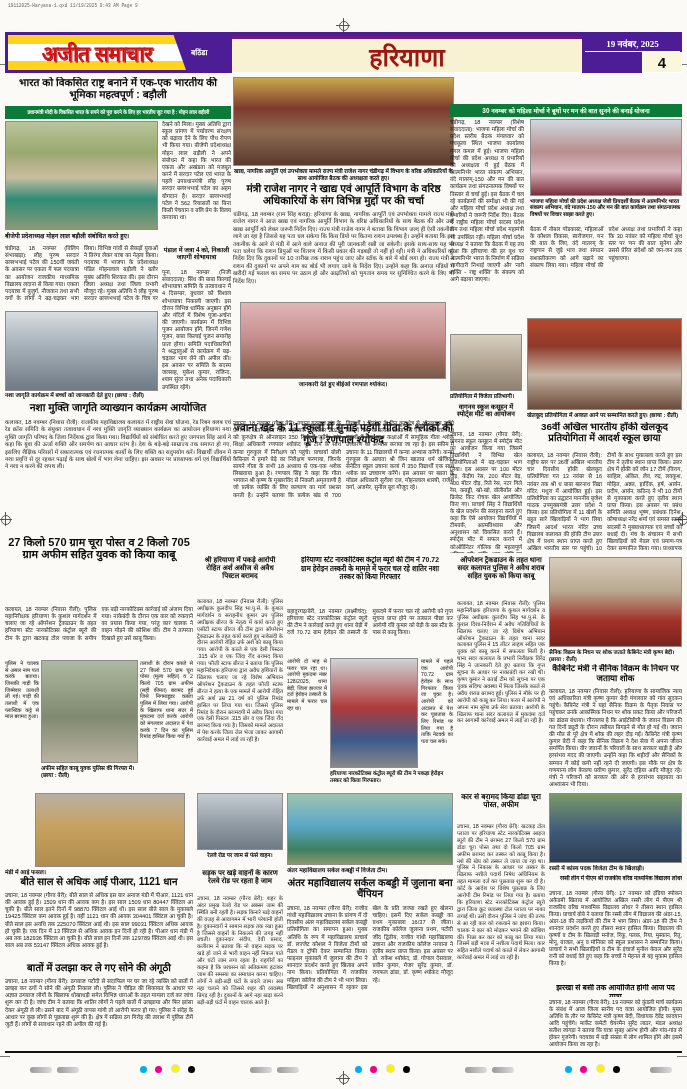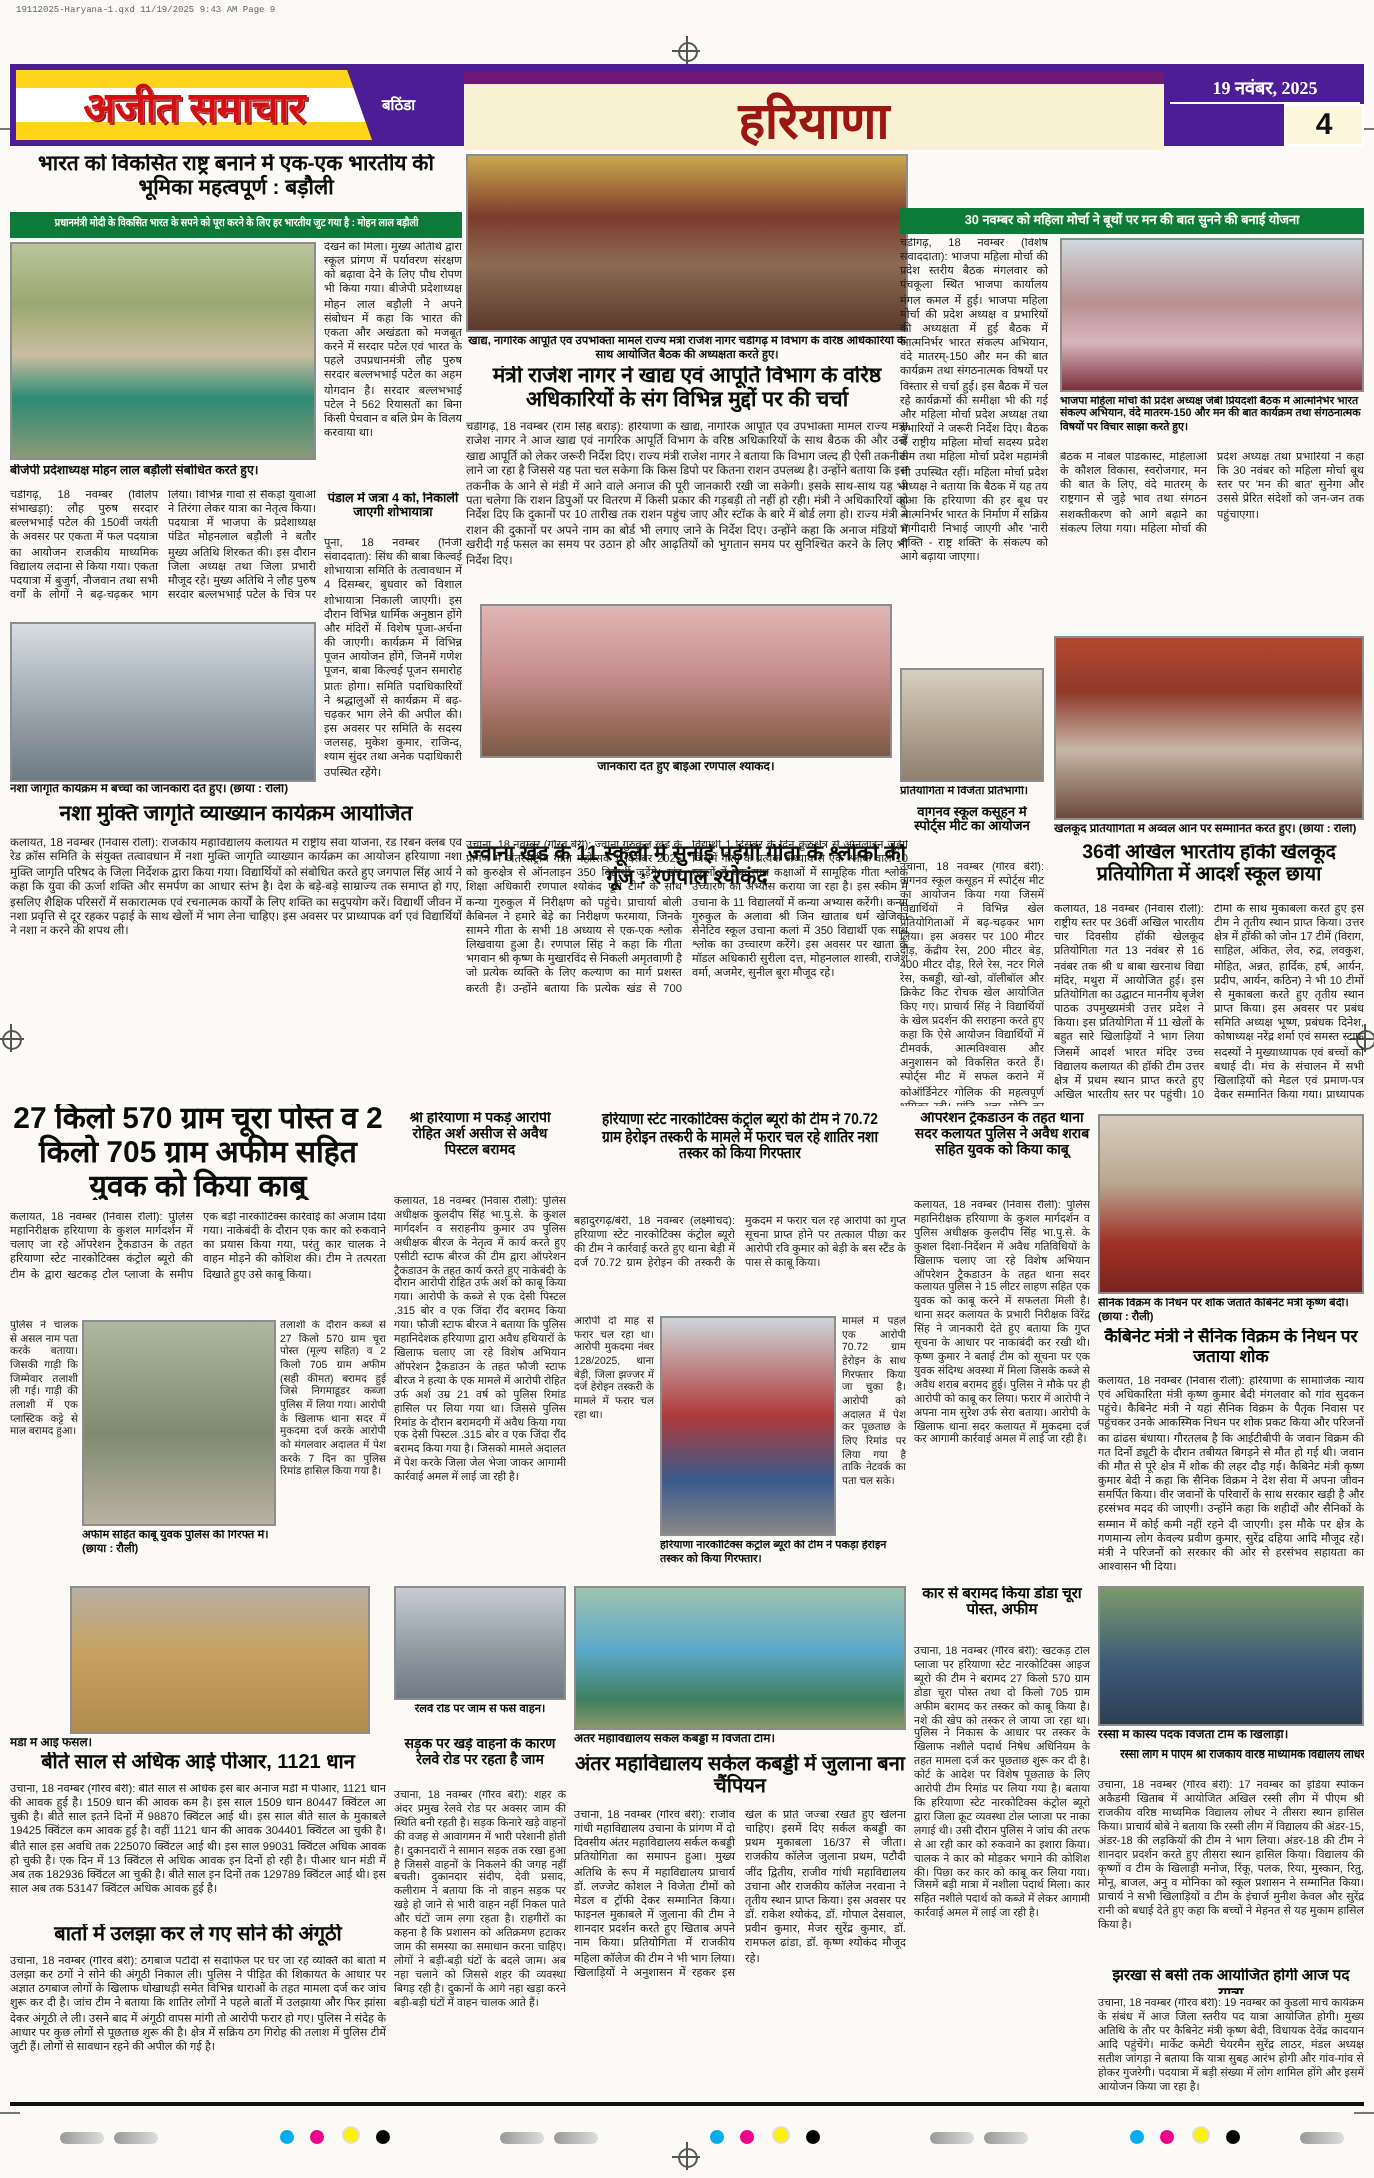--- a/index.html
+++ b/index.html
@@ -22,21 +22,21 @@
   .cross .v{position:absolute;left:6.5px;top:0;width:1px;height:14px;background:#555;}
   .dot{width:7px;height:7px;border-radius:50%;display:inline-block;margin-right:4px;}
   .gbar{width:22px;height:6px;border-radius:3px;display:inline-block;margin-right:5px;background:linear-gradient(90deg,#999,#ddd);}
   .mast{background:#4c1d95;}
   .logo{background:linear-gradient(180deg,#ffd41a 26%,#ffffff 26%,#ffffff 74%,#ffd41a 74%);
         clip-path:polygon(0 0,93% 0,100% 100%,0 100%);
         display:flex;align-items:center;justify-content:center;}
   .logo-text{color:#d40f12;font-weight:bold;font-size:21px;letter-spacing:-.5px;
              text-shadow:0 0 1px #fff,1px 1px 0 #8c0a0c;}
   .section-panel{background:#f8f1d2;display:flex;align-items:center;justify-content:center;
-                 border-top:6px solid #701a75;border-bottom:1px solid #fff;}
+                 border-top:3px solid #701a75;border-bottom:1px solid #fff;}
   .section-title{color:#9c1612;font-weight:bold;font-size:25px;}
   .datebox{color:#ffffff;font-weight:bold;font-size:9px;text-align:center;}
   .pagebox{background:#fcf6dc;border:1px solid #ffffff;color:#111;font-weight:bold;font-size:15px;
            display:flex;align-items:center;justify-content:center;}
   .pre{font-family:"Liberation Mono","DejaVu Sans Mono",monospace;font-size:4.5px;color:#666;}
 </style>
 </head>
 <body>
 
 <div id="page">
@@ -118,21 +118,21 @@
   <div class="abs photo" style="left:450px;top:334px;width:72px;height:57px;background:linear-gradient(180deg,#d8cfc0 0%,#b0a390 55%,#8f8070 100%);"></div>
   <div class="abs cap" style="left:450px;top:393px;width:72px;height:9px;font-size:5.7px;">प्रतियोगिता में विजेता प्रतिभागी।</div>
   <div class="abs hl" style="left:450px;top:403px;width:72px;height:26px;font-size:6.6px;">वागनव स्कूल कसूहन में स्पोर्ट्स मीट का आयोजन</div>
   <div class="abs bt" style="left:450px;top:431px;width:72px;height:122px;font-size:5.5px;">उचाना, 18 नवम्बर (गौरव बेरी): वागनव स्कूल कसूहन में स्पोर्ट्स मीट का आयोजन किया गया जिसमें विद्यार्थियों ने विभिन्न खेल प्रतियोगिताओं में बढ़-चढ़कर भाग लिया। इस अवसर पर 100 मीटर दौड़, केंद्रीय रेस, 200 मीटर बेड़, 400 मीटर दौड़, रिले रेस, नटर गिले रेस, कबड्डी, खो-खो, वॉलीबॉल और क्रिकेट किट रोचक खेल आयोजित किए गए। प्राचार्य सिंह ने विद्यार्थियों के खेल प्रदर्शन की सराहना करते हुए कहा कि ऐसे आयोजन विद्यार्थियों में टीमवर्क, आत्मविश्वास और अनुशासन को विकसित करते हैं। स्पोर्ट्स मीट में सफल कराने में कोऑर्डिनेटर गोलिक की महत्वपूर्ण भूमिका रही। प्रांति, अन्ना, मोनि का भी सराहनीय योगदान रहा। विजेता प्रतिभागियों को सम्मानित किया गया।</div>
 
   <div class="abs photo" style="left:527px;top:318px;width:155px;height:92px;background:linear-gradient(180deg,#b5482f 0%,#8e3a2a 30%,#c8b6a6 62%,#6b4a3a 100%);"></div>
   <div class="abs cap" style="left:527px;top:412px;width:155px;height:9px;font-size:5.8px;">खेलकूद प्रतियोगिता में अव्वल आने पर सम्मानित करते हुए। (छाया : रौली)</div>
   <div class="abs hl" style="left:527px;top:422px;width:155px;height:28px;font-size:9.8px;">36वीं अखिल भारतीय हॉकी खेलकूद प्रतियोगिता में आदर्श स्कूल छाया</div>
   <div class="abs bt c2" style="left:527px;top:452px;width:155px;height:101px;font-size:5.6px;">कलायत, 18 नवम्बर (निवास रौली): राष्ट्रीय स्तर पर 36वीं अखिल भारतीय चार दिवसीय हॉकी खेलकूद प्रतियोगिता गत 13 नवंबर से 16 नवंबर तक श्री ध बाबा खरनाथ विद्या मंदिर, मथुरा में आयोजित हुई। इस प्रतियोगिता का उद्घाटन माननीय बृजेश पाठक उपमुख्यमंत्री उत्तर प्रदेश ने किया। इस प्रतियोगिता में 11 खेलों के बहुत सारे खिलाड़ियों ने भाग लिया जिसमें आदर्श भारत मंदिर उच्च विद्यालय कलायत की हॉकी टीम उत्तर क्षेत्र में प्रथम स्थान प्राप्त करते हुए अखिल भारतीय स्तर पर पहुंची। 10 टीमों के साथ मुकाबला करते हुए इस टीम ने तृतीय स्थान प्राप्त किया। उत्तर क्षेत्र में हॉकी को जोन 17 टीमें (विराग, साहिल, अंकित, लेव, रुद्र, लवकुश, मोहित, अन्नत, हार्दिक, हर्ष, आर्यन, प्रदीप, आर्यन, कठिन) ने भी 10 टीमों से मुकाबला करते हुए तृतीय स्थान प्राप्त किया। इस अवसर पर प्रबंध समिति अध्यक्ष भूष्ण, प्रबंधक दिनेश, कोषाध्यक्ष नरेंद्र शर्मा एवं समस्त स्टाफ सदस्यों ने मुख्याध्यापक एवं बच्चों को बधाई दी। मंच के संचालन में सभी खिलाड़ियों को मेडल एवं प्रमाण-पत्र देकर सम्मानित किया गया। प्राध्यापक जोगिंद्र सिंह ने बच्चों को खेलों का महत्व बताया और आगे बढ़ने के लिए प्रेरित किया। विद्यालय का स्टाफ उपस्थित रहा।</div>
 
-  <div class="abs hl" style="left:5px;top:552px;width:188px;height:48px;font-size:15px;">27 किलो 570 ग्राम चूरा पोस्त व 2 किलो 705 ग्राम अफीम सहित युवक को किया काबू</div>
+  <div class="abs hl" style="left:5px;top:536px;width:188px;height:48px;font-size:11px;">27 किलो 570 ग्राम चूरा पोस्त व 2 किलो 705 ग्राम अफीम सहित युवक को किया काबू</div>
   <div class="abs bt c2" style="left:5px;top:606px;width:188px;height:52px;font-size:5.6px;">कलायत, 18 नवम्बर (निवास रौली): पुलिस महानिरीक्षक हरियाणा के कुशल मार्गदर्शन में चलाए जा रहे ऑपरेशन ट्रैकडाउन के तहत हरियाणा स्टेट नारकोटिक्स कंट्रोल ब्यूरो की टीम के द्वारा खटकड़ टोल प्लाजा के समीप एक बड़ी नारकोटिक्स कार्रवाई को अंजाम दिया गया। नाकेबंदी के दौरान एक कार को रुकवाने का प्रयास किया गया, परंतु कार चालक ने वाहन मोड़ने की कोशिश की। टीम ने तत्परता दिखाते हुए उसे काबू किया।</div>
   <div class="abs bt" style="left:5px;top:660px;width:34px;height:130px;font-size:5.2px;">पुलिस ने चालक से असल नाम पता करके बताया। जिसकी गाड़ी कि जिम्मेवार तलाशी ली गई। गाड़ी की तलाशी में एक प्लास्टिक कट्टे से माल बरामद हुआ।</div>
   <div class="abs photo" style="left:41px;top:660px;width:97px;height:103px;background:linear-gradient(180deg,#aeb8a0 0%,#7f8a70 55%,#b9b2a2 100%);"></div>
   <div class="abs cap" style="left:41px;top:765px;width:97px;height:25px;font-size:5.7px;">अफीम सहित काबू युवक पुलिस की गिरफ्त में। (छाया : रौली)</div>
   <div class="abs bt" style="left:140px;top:660px;width:53px;height:130px;font-size:5.2px;">तलाशी के दौरान कब्जे से 27 किलो 570 ग्राम चूरा पोस्त (मूल्य सहित) व 2 किलो 705 ग्राम अफीम (सही कीमत) बरामद हुई जिसे निगमाडूडर कब्जा पुलिस में लिया गया। आरोपी के खिलाफ थाना सदर में मुकदमा दर्ज करके आरोपी को मंगलवार अदालत में पेश करके 7 दिन का पुलिस रिमांड हासिल किया गया है।</div>
 
   <div class="abs hl" style="left:197px;top:556px;width:86px;height:40px;font-size:7px;">श्री हरियाणा में पकड़े आरोपी रोहित अर्श असीज से अवैध पिस्टल बरामद</div>
   <div class="abs bt" style="left:197px;top:598px;width:86px;height:192px;font-size:5.4px;">कलायत, 18 नवम्बर (निवास रौली): पुलिस अधीक्षक कुलदीप सिंह भा.पु.से. के कुशल मार्गदर्शन व सराहनीय कुमार उप पुलिस अधीक्षक बीरज के नेतृत्व में कार्य करते हुए एसीटी स्टाफ बीरज की टीम द्वारा ऑपरेशन ट्रैकडाउन के तहत कार्य करते हुए नाकेबंदी के दौरान आरोपी रोहित उर्फ अर्श को काबू किया गया। आरोपी के कब्जे से एक देसी पिस्टल .315 बोर व एक जिंदा रौंद बरामद किया गया। फौजी स्टाफ बीरज ने बताया कि पुलिस महानिदेशक हरियाणा द्वारा अवैध हथियारों के खिलाफ चलाए जा रहे विशेष अभियान ऑपरेशन ट्रैकडाउन के तहत फौजी स्टाफ बीरज ने हत्या के एक मामले में आरोपी रोहित उर्फ अर्श उम्र 21 वर्ष को पुलिस रिमांड हासिल पर लिया गया था। जिससे पुलिस रिमांड के दौरान बरामदगी में अवैध किया गया एक देसी पिस्टल .315 बोर व एक जिंदा रौंद बरामद किया गया है। जिसको मामले अदालत में पेश करके जिला जेल भेजा जाकर आगामी कार्रवाई अमल में लाई जा रही है।</div>
 
   <div class="abs hl sx" style="left:287px;top:556px;width:166px;height:50px;font-size:7.8px;">हरियाणा स्टेट नारकोटिक्स कंट्रोल ब्यूरो की टीम ने 70.72 ग्राम हेरोइन तस्करी के मामले में फरार चल रहे शातिर नशा तस्कर को किया गिरफ्तार</div>

